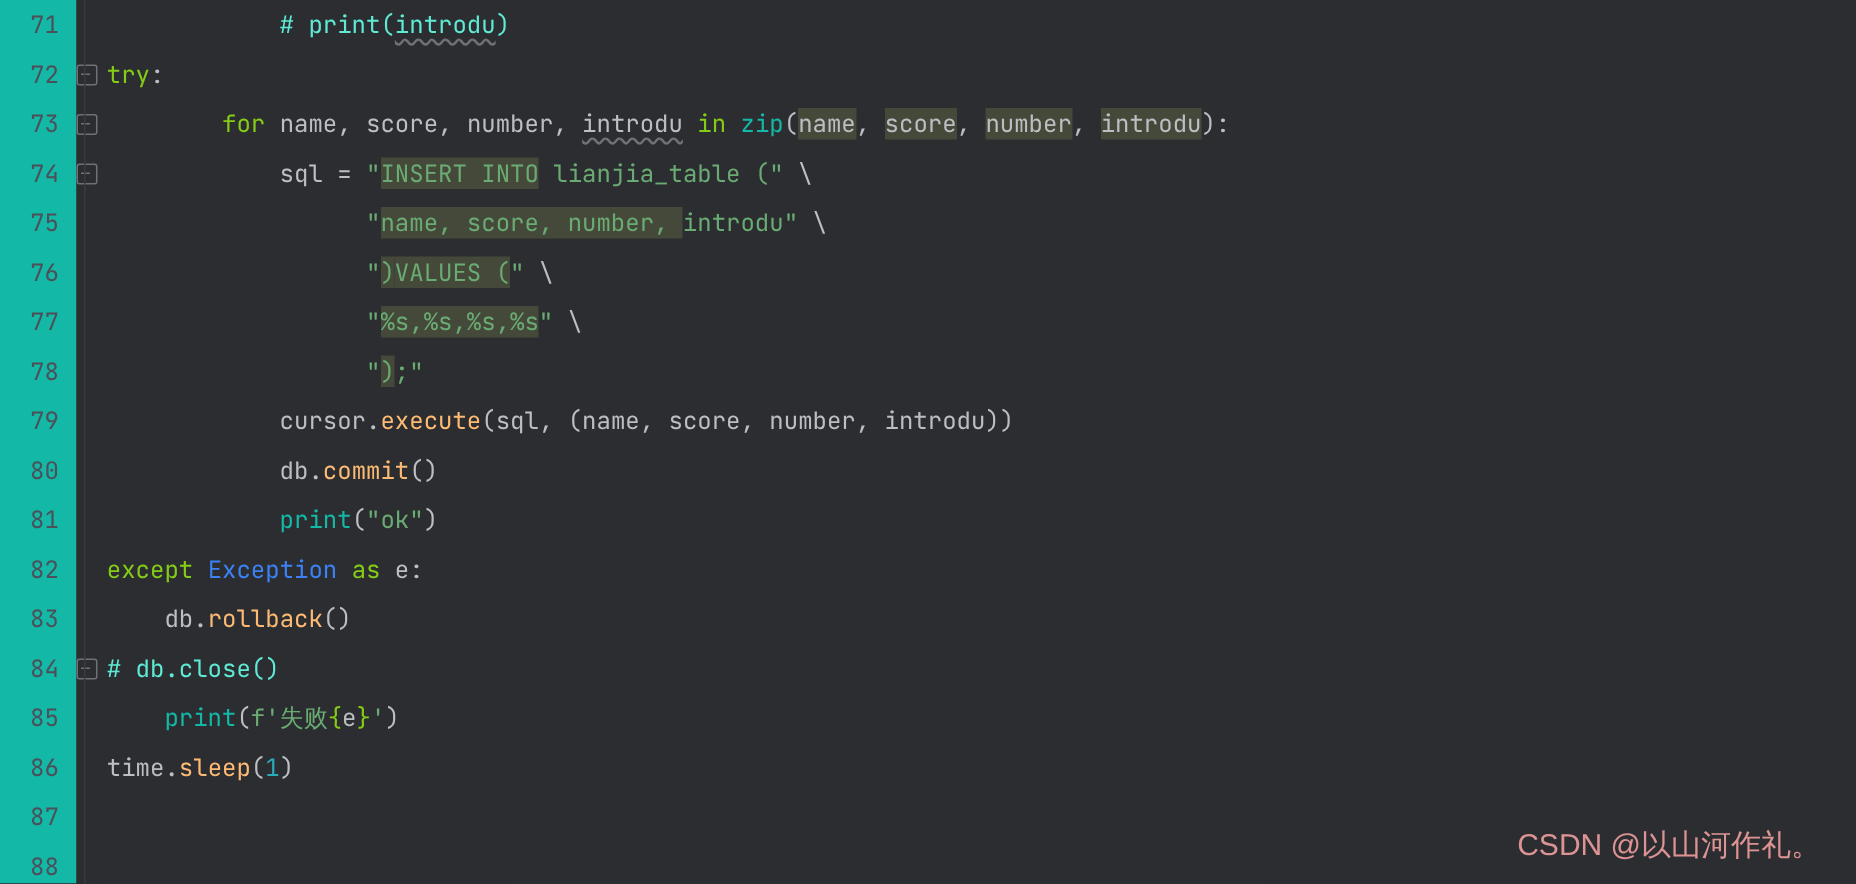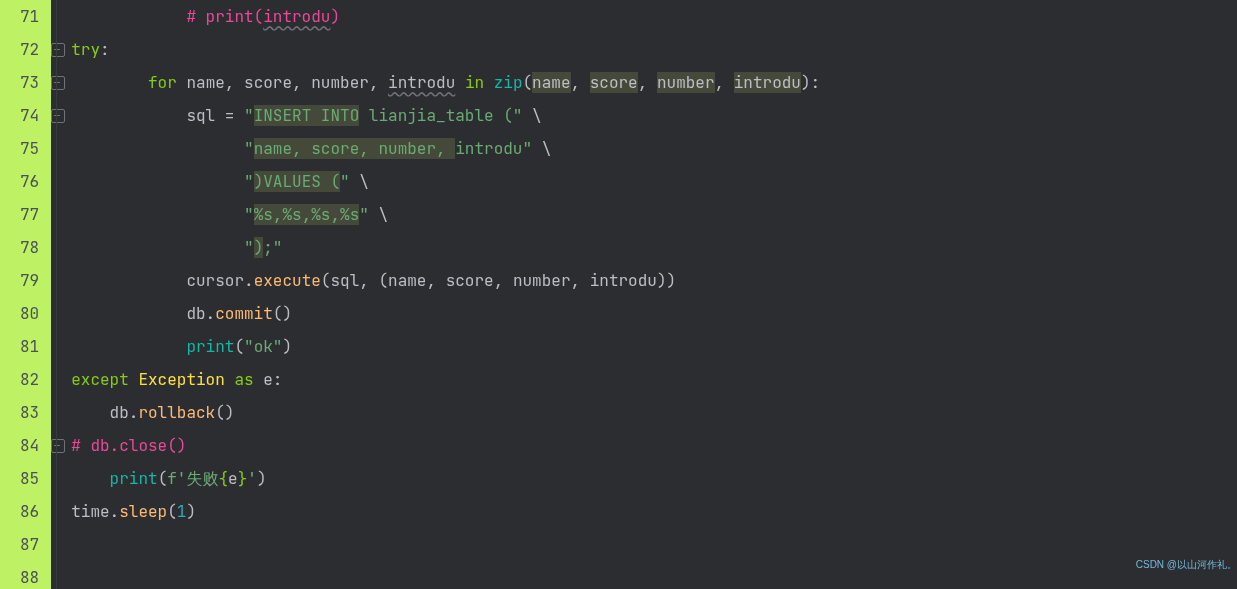--- a/index.html
+++ b/index.html
@@ -1,36 +1,36 @@
 <!DOCTYPE html>
 <html><head>
 <meta charset="utf-8">
 <style>
   html,body{margin:0;padding:0;background:#2b2d30;height:100%;overflow:hidden}
   body{font-family:"JetBrains Mono","Consolas","Menlo",monospace;font-size:16px;line-height:33px;color:#bcbec4}
   .editor{display:flex;height:589px;width:1237px;position:relative}
-  .gutter{background:#bef264;color:#4b5059;text-align:right;padding:0 12px 0 20px;user-select:none}
+  .gutter{background:#14b8a6;color:#4b5059;text-align:right;padding:0 12px 0 20px;user-select:none}
   .gutter .ln{height:33px}
   .fold{width:14px;background:#2b2d30;position:relative}
   .fold .mark{position:absolute;left:0;width:12px;height:12px;border:1px solid #6e7178;border-radius:2px}
   .fold .mark::before{content:"";position:absolute;left:2px;top:5px;width:6px;height:1px;background:#6e7178}
   .fold .line{position:absolute;left:5px;width:1px;background:#383b40}
   .code{padding-left:6px;position:relative;flex:1}
   .row{height:33px;white-space:pre}
   .kw{color:#84cc16}
-  .id{color:#fde047}
+  .id{color:#3b82f6}
   .fn{color:#14b8a6}
   .fn2{color:#fdba74}
   .str{color:#6aab73}
   .num{color:#2aacb8}
-  .cm{color:#ec4899}
+  .cm{color:#5eead4}
   .op{color:#bcbec4}
   .hl{background:#45493a}
   .underline{text-decoration:underline;text-decoration-style:wavy;text-decoration-color:#6e7178;text-underline-offset:3px}
-  .watermark{position:absolute;right:0;bottom:8px;color:#7dd3fc;font-family:sans-serif;font-size:10px;opacity:.85}
+  .watermark{position:absolute;right:23px;bottom:8px;color:#fca5a5;font-family:sans-serif;font-size:20px;opacity:.85}
 </style>
 </head>
 <body>
 
 <div class="editor">
   <div class="gutter" id="gutter">
       <div class="ln">71</div>
       <div class="ln">72</div>
       <div class="ln">73</div>
       <div class="ln">74</div>

